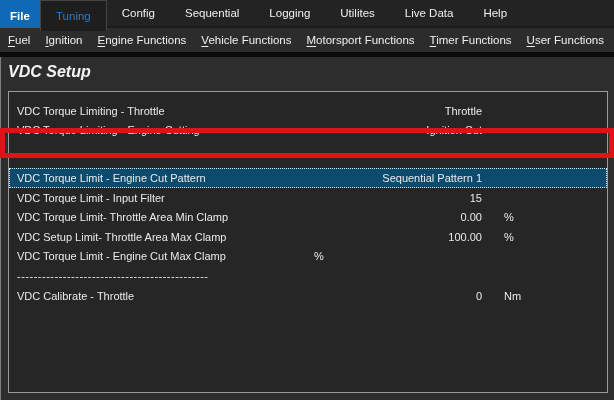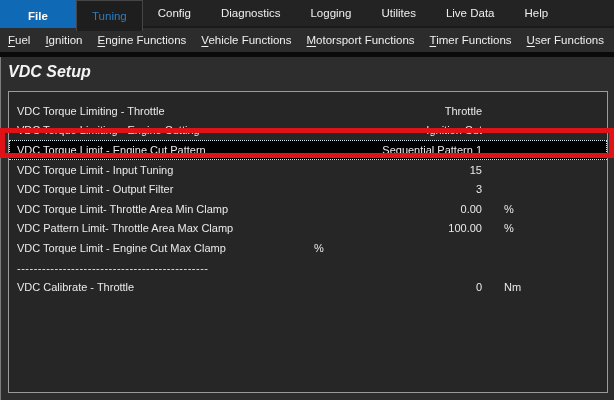--- a/index.html
+++ b/index.html
@@ -14,21 +14,21 @@
     position:absolute;top:0;left:0;width:614px;height:28px;
     background:#232323;display:flex;align-items:stretch;
     border-bottom:2px solid #1a1a1a;box-sizing:border-box;
   }
   .menu-item{
     display:flex;align-items:center;padding:0 15px;
     font-size:11.5px;color:#efefef;white-space:nowrap;cursor:default;
   }
   .menu-file{
     background:#1069b4;color:#ffffff;font-weight:700;
-    width:76px;box-sizing:border-box;justify-content:center;padding:16px;
+    width:40px;box-sizing:border-box;justify-content:center;padding:16px;
   }
   .menu-tab-active{
     background:#1e1e1e;color:#2d7cc3;
     border:1px solid #454545;border-bottom:none;
     height:31px;box-sizing:border-box;z-index:2;
   }
   
   .funcbar{
     position:absolute;top:28px;left:0;width:614px;height:24px;
     background:#2c2c2c;display:flex;align-items:center;
@@ -56,39 +56,39 @@
     box-sizing:border-box;padding-top:9px;overflow:hidden;
   }
   .srow{
     height:19.6px;display:grid;grid-template-columns:1fr 190px 125px;
     align-items:center;font-size:11px;color:#eaeaea;cursor:default;
   }
   .srow .label{padding-left:8px;white-space:nowrap;overflow:hidden;}
   .srow .value{text-align:right;white-space:nowrap;}
   .srow .unit{padding-left:22px;white-space:nowrap;}
   .srow.selected{
-    background:#000000;
-    outline:1px dotted #d9e9f3;outline-offset:-1px;
+    background:#0c4a6e;
+    outline:1px dotted #d9e9f3;outline-offset:-1px;margin-top:28px;
   }
   .srow.separator{letter-spacing:0.5px;}
   
   .annotation{
     position:absolute;left:0;top:128px;width:614px;height:30px;
     border:5px solid #df1217;box-sizing:border-box;
     z-index:5;pointer-events:none;
   }
 </style>
 </head>
 <body>
 
 <div class="menubar">
     <div class="menu-item menu-file">File</div>
     <div class="menu-item menu-tab-active">Tuning</div>
     <div class="menu-item">Config</div>
-    <div class="menu-item">Diagnostics</div>
+    <div class="menu-item">Sequential</div>
     <div class="menu-item">Logging</div>
     <div class="menu-item">Utilites</div>
     <div class="menu-item">Live Data</div>
     <div class="menu-item">Help</div>
   </div>
 
 <div class="funcbar">
     <div class="func-item"><u>F</u>uel</div>
     <div class="func-item"><u>I</u>gnition</div>
     <div class="func-item"><u>E</u>ngine Functions</div>
@@ -114,36 +114,31 @@
       <span class="label">VDC Torque Limiting - Engine Cutting</span>
       <span class="value">Ignition Cut</span>
       <span class="unit"></span>
     </div>
     <div class="srow selected">
       <span class="label">VDC Torque Limit - Engine Cut Pattern</span>
       <span class="value">Sequential Pattern 1</span>
       <span class="unit"></span>
     </div>
     <div class="srow">
-      <span class="label">VDC Torque Limit - Input Tuning</span>
+      <span class="label">VDC Torque Limit - Input Filter</span>
       <span class="value">15</span>
-      <span class="unit"></span>
-    </div>
-    <div class="srow">
-      <span class="label">VDC Torque Limit - Output Filter</span>
-      <span class="value">3</span>
       <span class="unit"></span>
     </div>
     <div class="srow">
       <span class="label">VDC Torque Limit- Throttle Area Min Clamp</span>
       <span class="value">0.00</span>
       <span class="unit">%</span>
     </div>
     <div class="srow">
-      <span class="label">VDC Pattern Limit- Throttle Area Max Clamp</span>
+      <span class="label">VDC Setup Limit- Throttle Area Max Clamp</span>
       <span class="value">100.00</span>
       <span class="unit">%</span>
     </div>
     <div class="srow">
       <span class="label">VDC Torque Limit - Engine Cut Max Clamp</span>
       <span class="unit">%</span>
     </div>
     <div class="srow separator">
       <span class="label">----------------------------------------------</span>
       <span class="value"></span>

